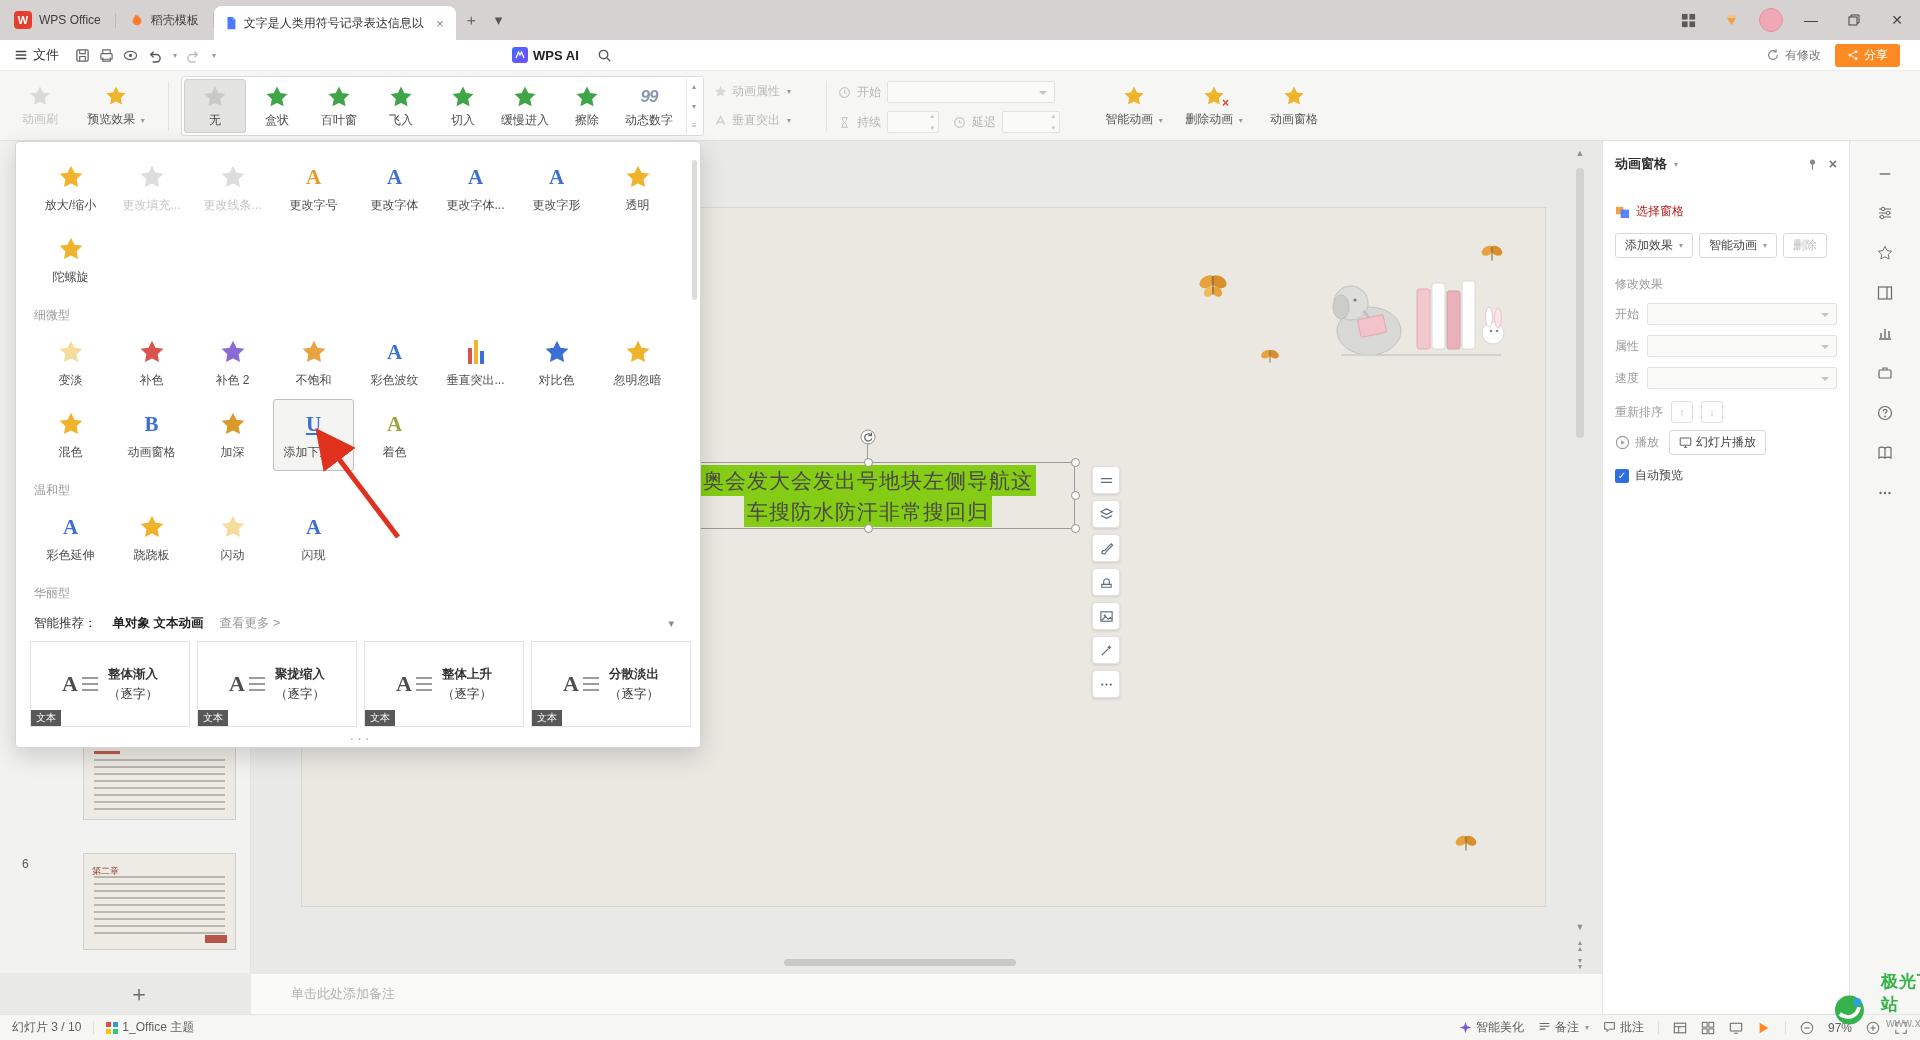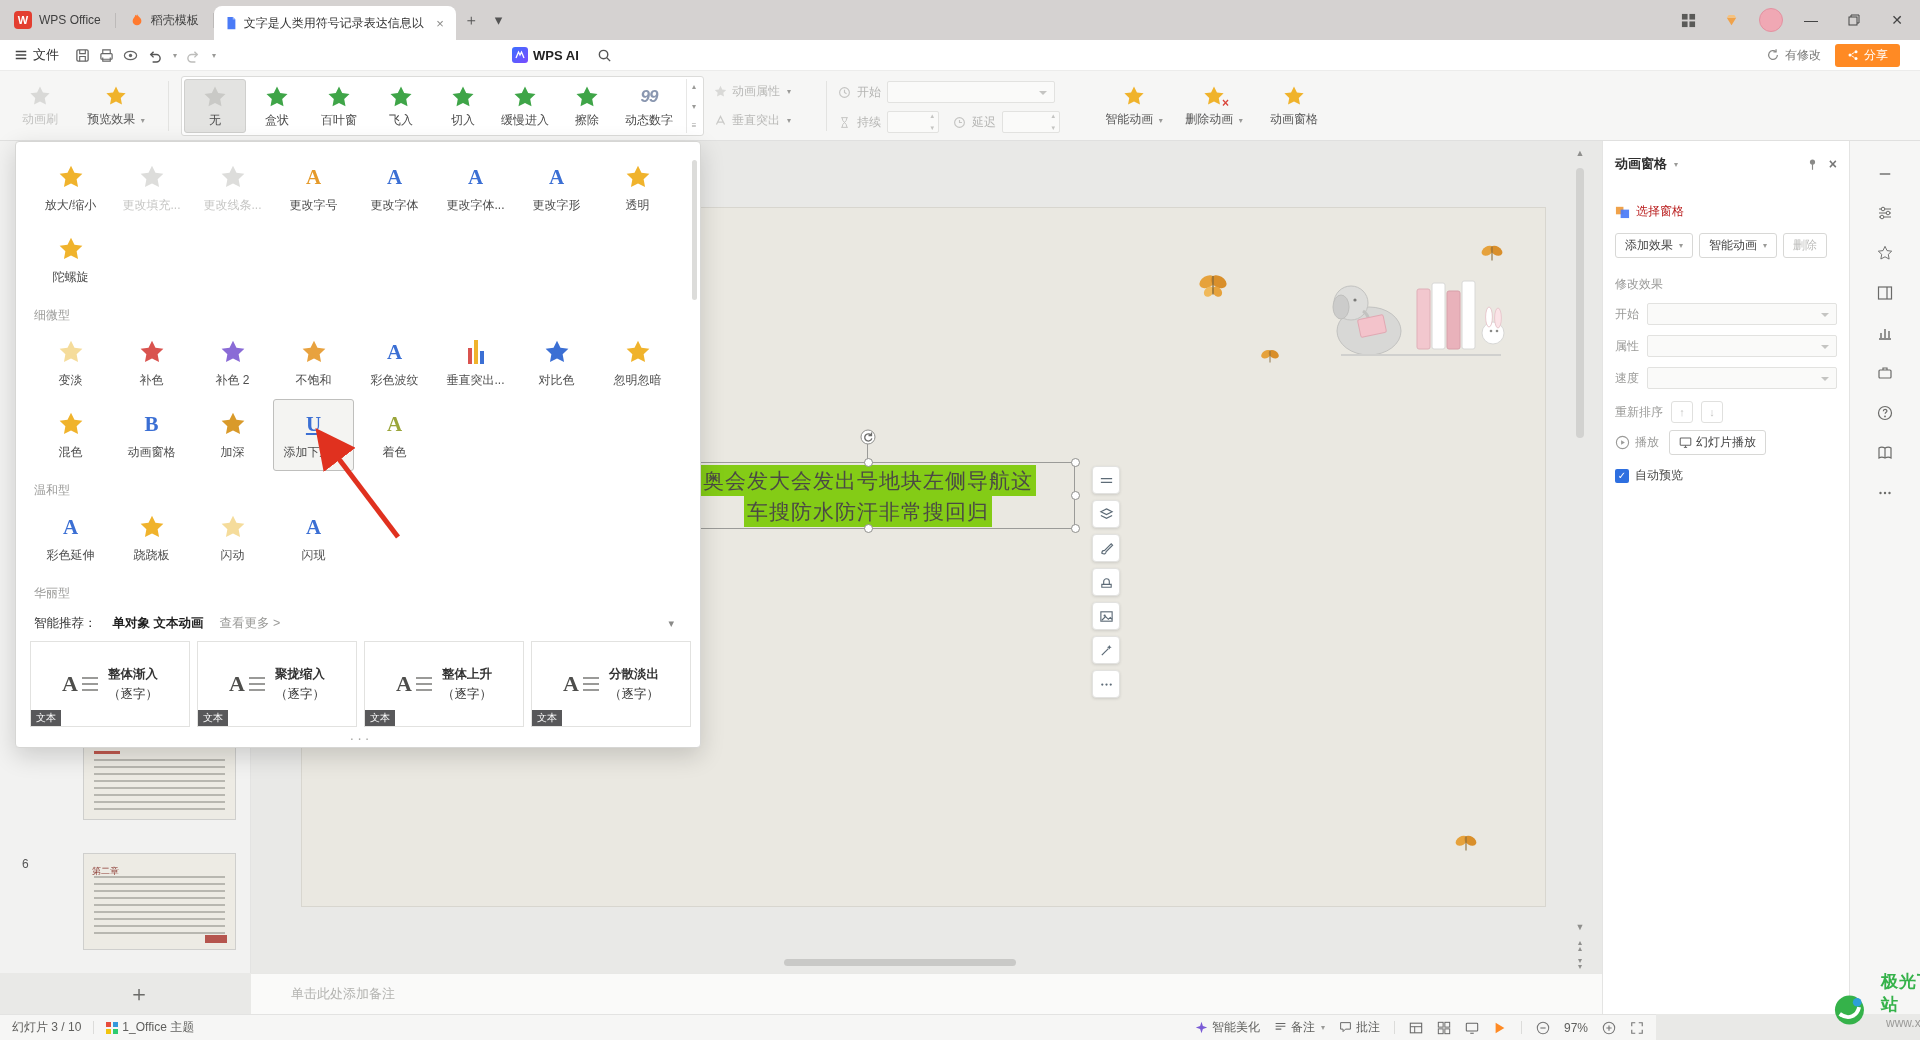--- a/index.html
+++ b/index.html
@@ -129,21 +129,21 @@
 .sqbtn{width:22px;height:22px;border:1px solid #e0e0de;border-radius:3px;display:flex;align-items:center;justify-content:center;color:#c5c5c3;font-size:11px}
 #ap-play{display:flex;align-items:center;gap:10px;margin-top:7px}
 #ap-playlbl{display:flex;align-items:center;gap:5px;color:#9b9b99}
 #ap-preview{display:flex;align-items:center;gap:6px;margin-top:12px;color:#4a4a48}
 .checkbox{width:14px;height:14px;background:#2e6fe0;border-radius:2px;color:#fff;font-size:10px;display:flex;align-items:center;justify-content:center}
 
 
 #rightstrip{position:absolute;left:1849px;top:141px;width:71px;height:873px;background:#f6f6f5;border-left:1px solid #e4e4e3;display:flex;flex-direction:column;align-items:center;gap:24px;padding-top:26px;color:#6b6b69}
 
 
-#statusbar{position:absolute;left:0;top:1014px;width:1656px;height:26px;background:#f6f6f5;border-top:1px solid #e3e3e2;display:flex;align-items:center;padding:0 12px;gap:12px;color:#5f5f5d;font-size:12px}
+#statusbar{position:absolute;left:0;top:1014px;width:1920px;height:26px;background:#f6f6f5;border-top:1px solid #e3e3e2;display:flex;align-items:center;padding:0 12px;gap:12px;color:#5f5f5d;font-size:12px}
 #sb-right{margin-left:auto;display:flex;align-items:center;gap:14px}
 .sb-item{display:flex;align-items:center;gap:4px}
 .sb-sep{width:1px;height:13px;background:#dcdcda}
 
 
 #watermark{position:absolute;left:1832px;top:970px;z-index:80;display:flex;align-items:flex-end;gap:14px}
 #wm-name{font-size:17px;font-weight:bold;color:#35b24a;letter-spacing:1px}
 #wm-url{font-size:12px;color:#9b9b99;text-align:right}
 </style>
 </head>

